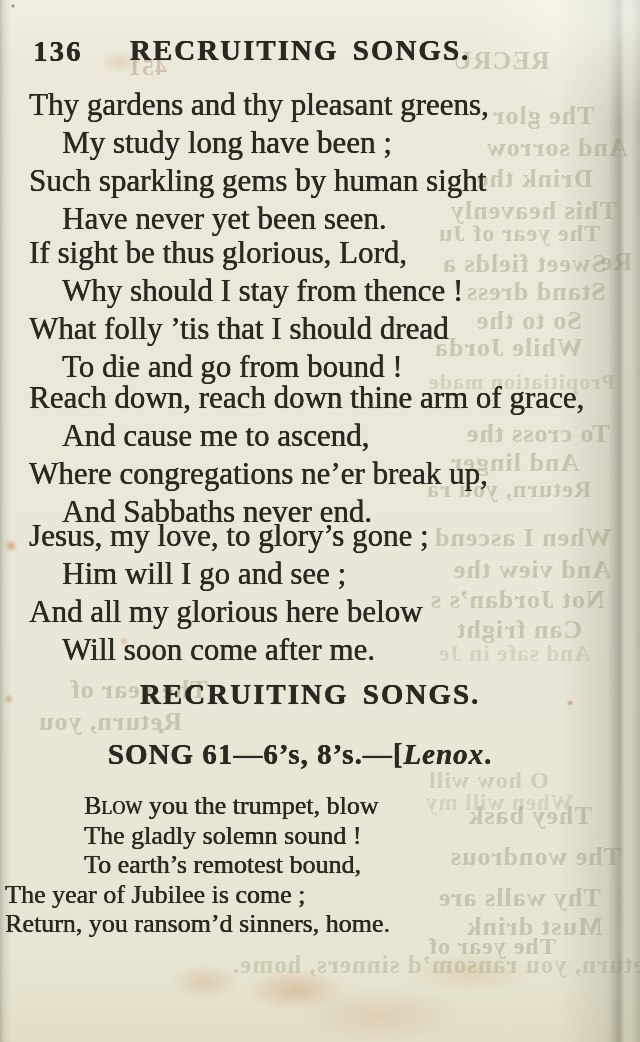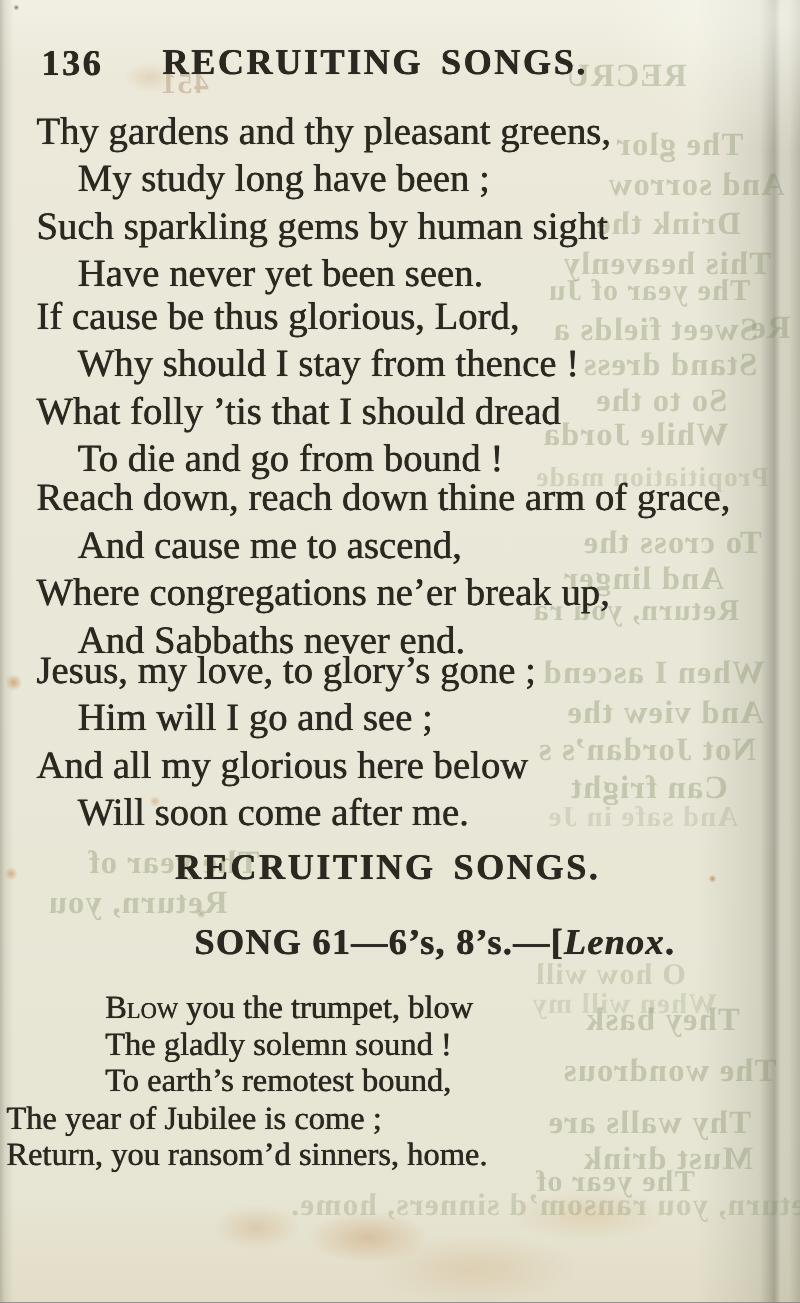--- a/index.html
+++ b/index.html
@@ -39,21 +39,21 @@
   
   .ink{text-shadow:0.35px 0 0 currentColor, 0 0 0.7px rgba(42,40,32,.55);}
   .pagenum{position:absolute;left:33px;top:35px;font-size:29px;font-weight:bold;letter-spacing:2px;}
   .runtitle{position:absolute;left:90px;top:34px;width:420px;text-align:center;
             font-size:29px;font-weight:bold;letter-spacing:2px;word-spacing:5px;}
   .stanza{position:absolute;left:29px;font-size:31px;line-height:38px;white-space:nowrap;}
   .s1{top:86px;} .s2{top:234px;} .s3{top:379px;} .s4{top:517px;}
   .pline.ind{padding-left:33px;}
   .sectitle{position:absolute;left:100px;top:678px;width:420px;text-align:center;
             font-size:29px;font-weight:bold;letter-spacing:2px;word-spacing:5px;}
-  .songhead{position:absolute;left:60px;top:738px;width:480px;text-align:right;
+  .songhead{position:absolute;left:60px;top:738px;width:480px;text-align:center;
             font-size:29px;font-weight:bold;letter-spacing:1px;white-space:nowrap;}
   .songhead .tune{font-style:italic;}
   .songstanza{position:absolute;left:84px;top:791px;font-size:26px;line-height:29.5px;white-space:nowrap;}
   .songstanza .flush{margin-left:-79px;}
   .sc{font-variant:small-caps;}
   
   .ghost{position:absolute;transform:scaleX(-1);white-space:nowrap;
          font-weight:bold;font-size:26px;letter-spacing:1px;
          color:rgba(125,138,98,.34);filter:blur(.6px);}
   .g0{left:452px;top:46px;}   .g1{left:492px;top:101px;}  .g2{left:486px;top:133px;}
@@ -113,21 +113,21 @@
   <div class="runtitle ink">RECRUITING SONGS.</div>
 
   <div class="stanza s1 ink">
     <div class="pline">Thy gardens and thy pleasant greens,</div>
     <div class="pline ind">My study long have been ;</div>
     <div class="pline">Such sparkling gems by human sight</div>
     <div class="pline ind">Have never yet been seen.</div>
   </div>
 
   <div class="stanza s2 ink">
-    <div class="pline">If cause be thus glorious, Lord,</div>
+    <div class="pline">If sight be thus glorious, Lord,</div>
     <div class="pline ind">Why should I stay from thence !</div>
     <div class="pline">What folly ’tis that I should dread</div>
     <div class="pline ind">To die and go from bound !</div>
   </div>
 
   <div class="stanza s3 ink">
     <div class="pline">Reach down, reach down thine arm of grace,</div>
     <div class="pline ind">And cause me to ascend,</div>
     <div class="pline">Where congregations ne’er break up,</div>
     <div class="pline ind">And Sabbaths never end.</div>

